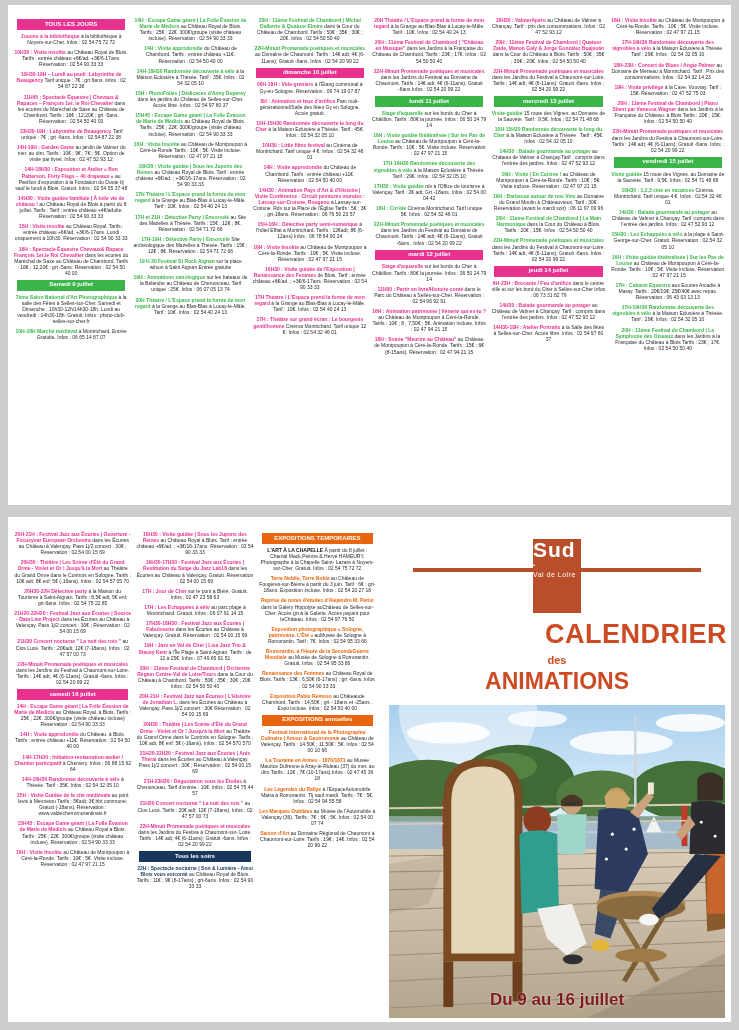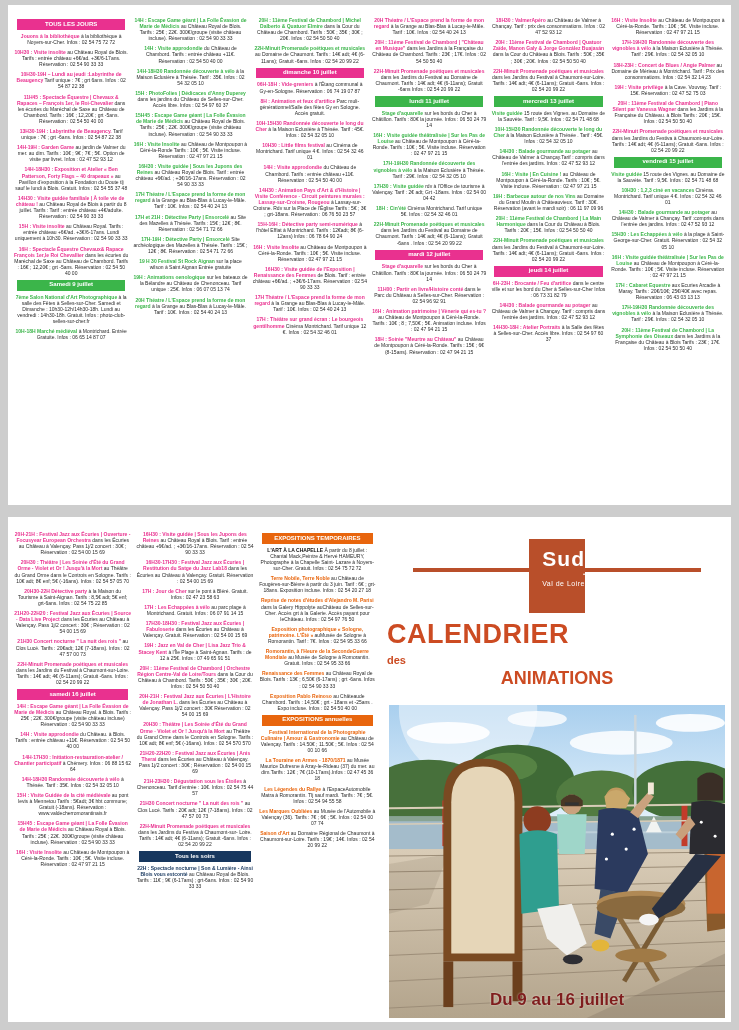--- a/index.html
+++ b/index.html
@@ -21,29 +21,29 @@
   .ev .tt{font-weight:bold}
   .ev.pink .tt{color:#e9318f}
   .ev.green .tt{color:#3bb54a}
   .ev.orange .tt{color:#e8650d}
   .ev.navy .tt{color:#17375e}
   .ev.dark .tt{color:#111}
   
   .poster{position:absolute;top:0;right:4px;width:340px;height:503px;background:#fff}
   .poster-top{position:relative;height:188px}
   .rust-line{position:absolute;top:51px;left:26px;right:26px;height:4px;background:#b94f2a}
-  .logo{position:absolute;top:22px;left:50%;transform:translateX(-50%);width:56px;height:74px;
-        background:#b94f2a;color:#fff;text-align:right;padding-top:9px;box-sizing:border-box}
+  .logo{position:absolute;top:22px;left:50%;transform:translateX(-50%);width:48px;height:74px;
+        background:#b94f2a;color:#fff;text-align:left;box-sizing:border-box}
   .logo-sud{font-size:21px;font-weight:bold;line-height:1;letter-spacing:1px}
   .logo-dot{font-size:6px;line-height:1.9}
   .logo-sub{font-size:7px;letter-spacing:.5px}
-  .cal{position:absolute;top:102px;width:100%;text-align:left;font-size:27px;font-weight:bold;
+  .cal{position:absolute;top:102px;width:100%;text-align:right;font-size:27px;font-weight:bold;
        color:#cc4b22;letter-spacing:.5px}
-  .des{position:absolute;top:137px;width:100%;text-align:left;font-size:11px;font-weight:bold;color:#cc4b22}
-  .anim{position:absolute;top:151px;width:100%;text-align:center;font-size:18px;font-weight:bold;color:#cc4b22}
+  .des{position:absolute;top:137px;width:100%;text-align:center;font-size:11px;font-weight:bold;color:#cc4b22}
+  .anim{position:absolute;top:151px;width:100%;text-align:center;font-size:23px;font-weight:bold;color:#cc4b22}
   .photo{position:absolute;top:188px;left:2px;right:2px;bottom:2px;overflow:hidden}
   .photo svg{display:block;width:100%;height:100%}
   .daterange{position:absolute;bottom:8px;width:100%;text-align:center;color:#7f1d1d;
              font-weight:bold;font-size:17px;text-shadow:0 0 2px rgba(255,255,255,.6)}
 </style>
 </head>
 <body>
 
 <div id="page1" class="page">
   <div class="cols">

